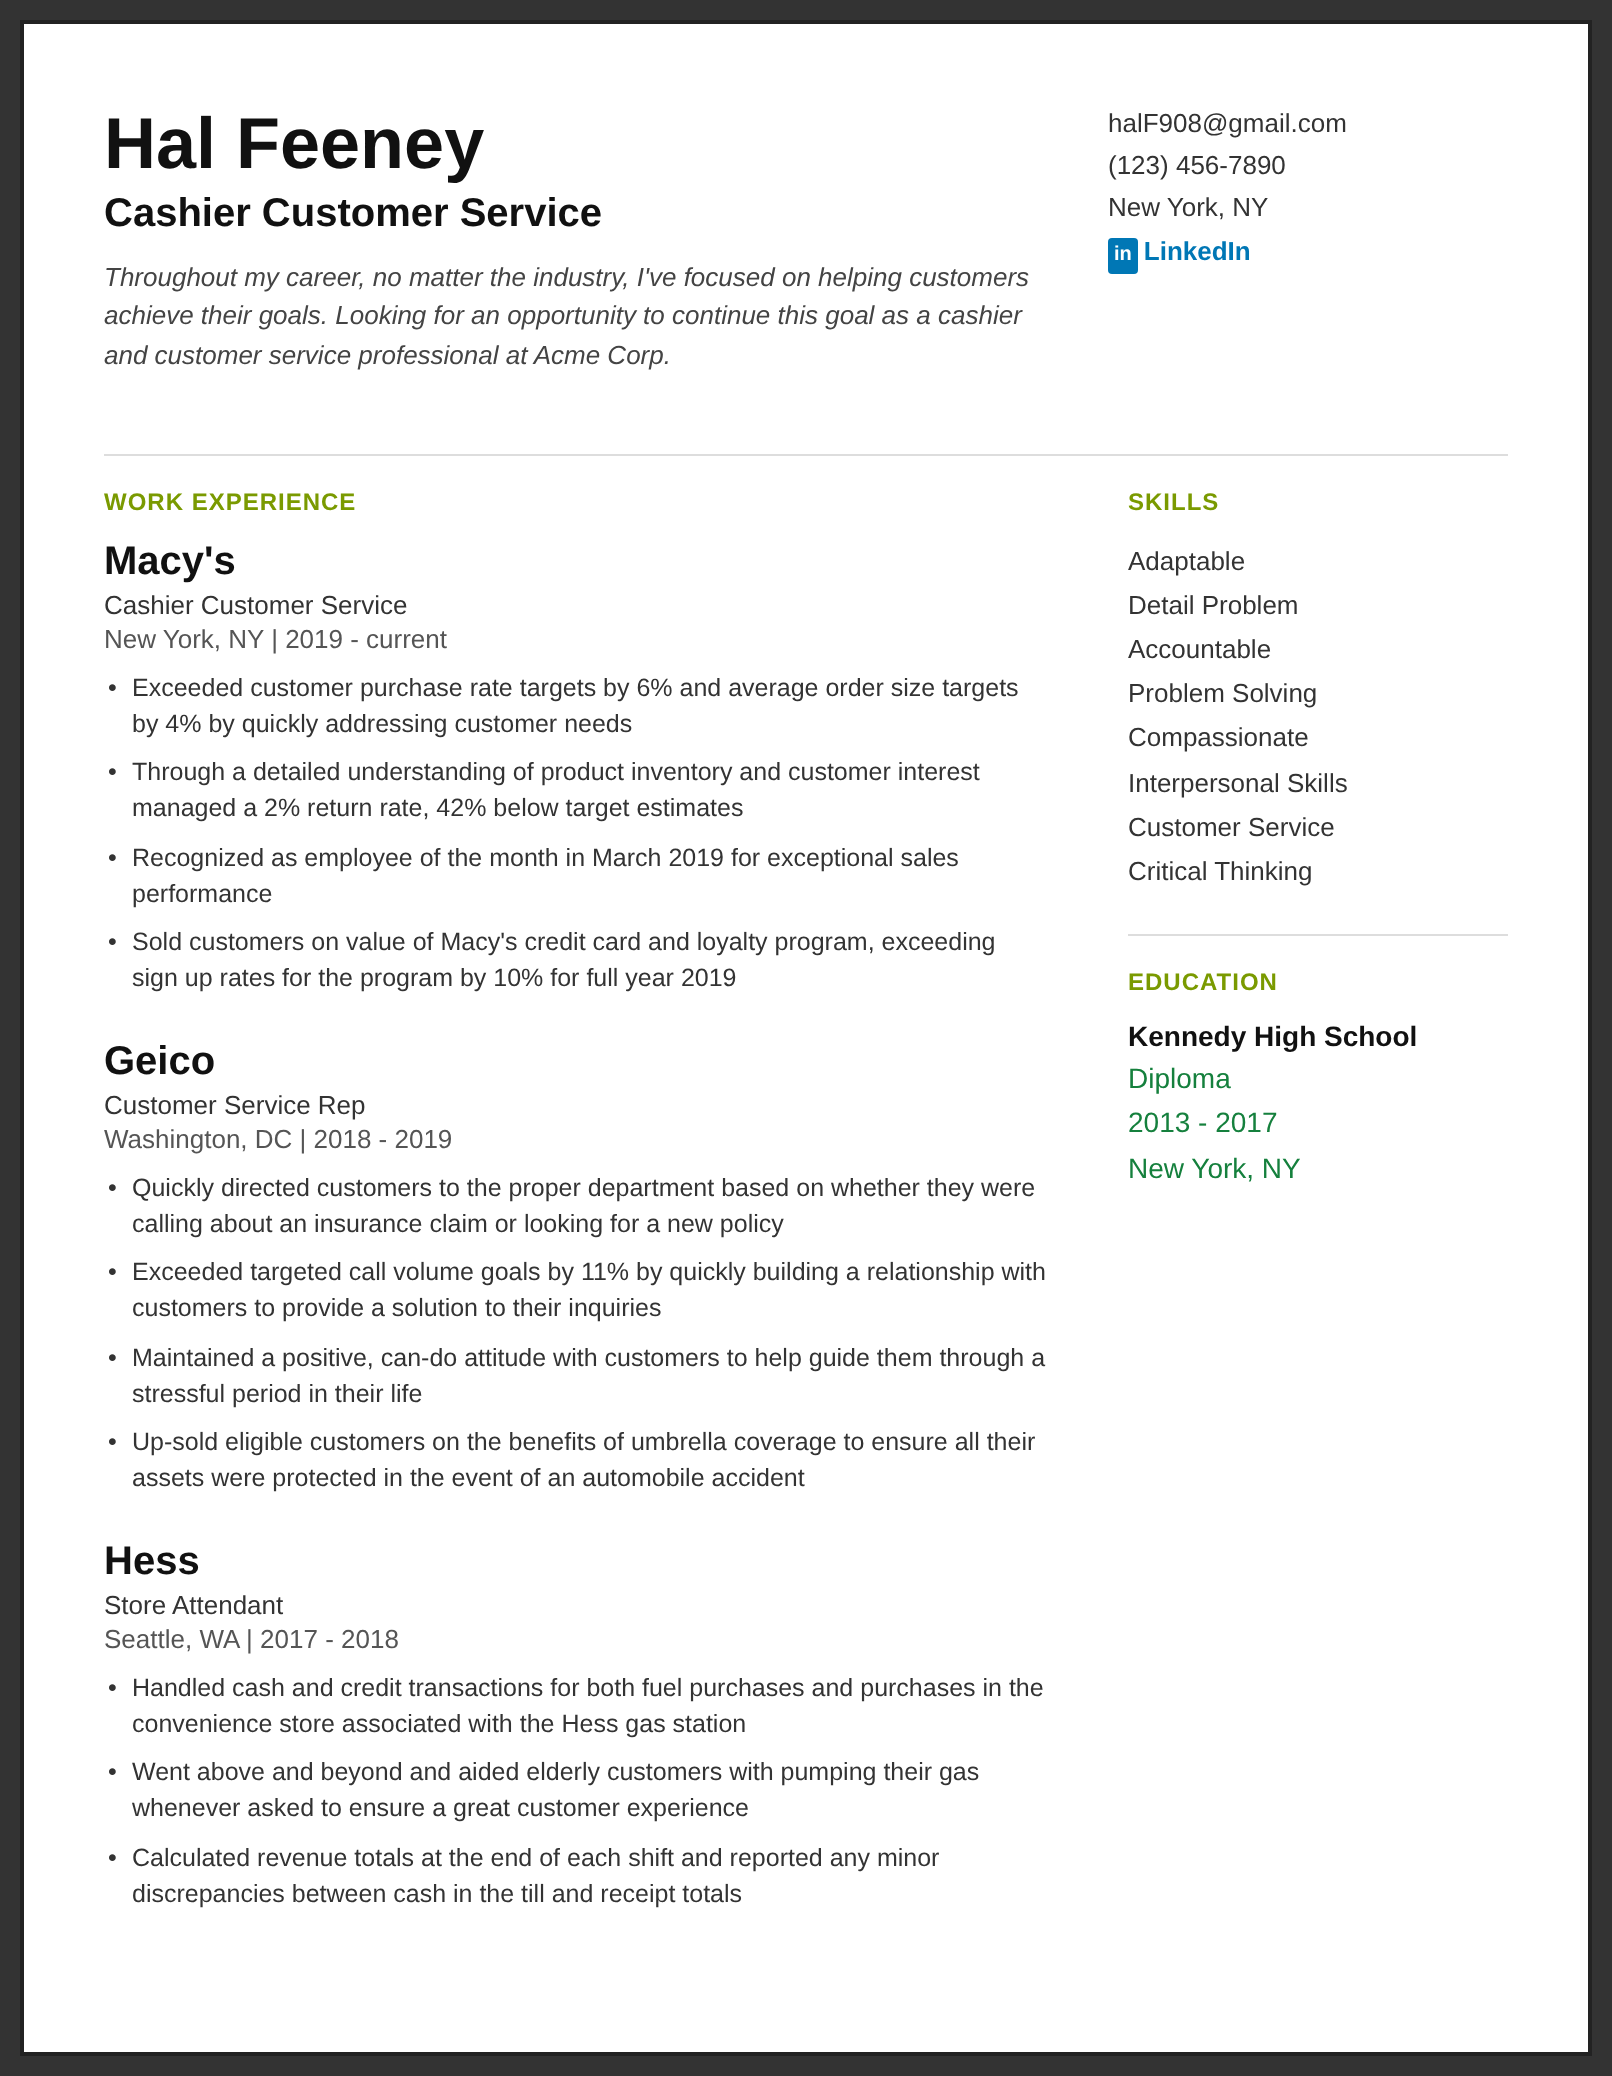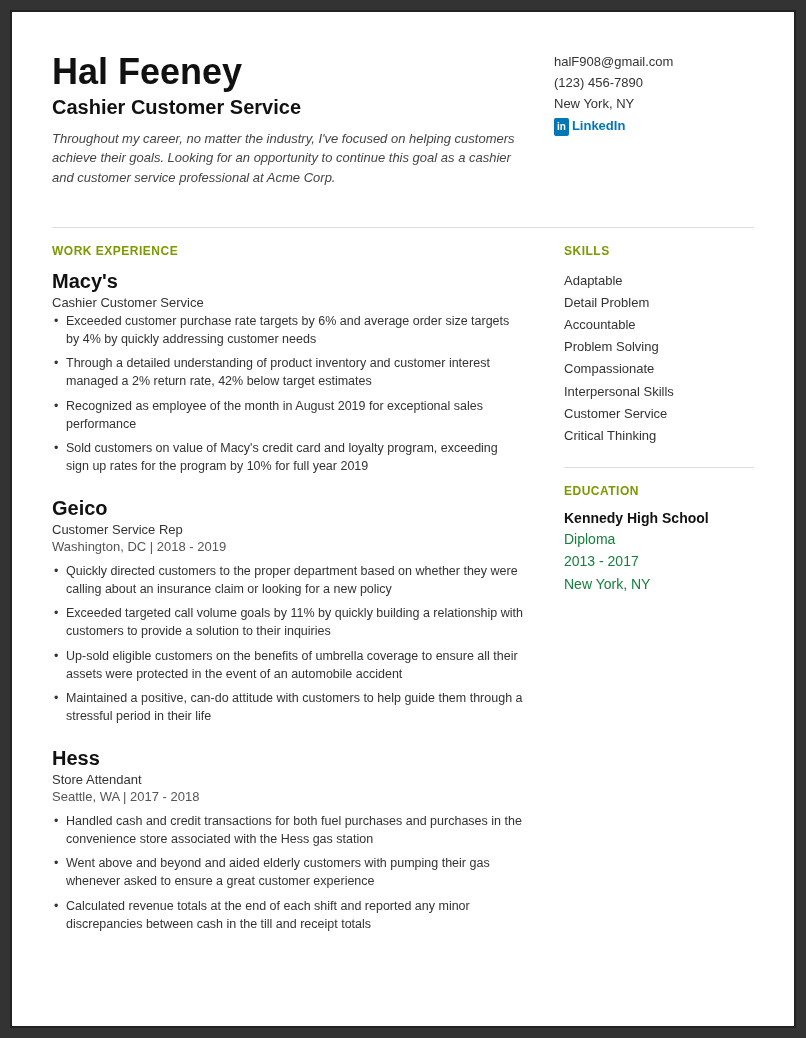--- a/index.html
+++ b/index.html
@@ -182,37 +182,38 @@
   <hr class="divider">
 
   <div class="main-content">
 
     <div class="left-column">
       <div class="section-title">WORK EXPERIENCE</div>
 
       <div class="job-entry">
         <div class="company-name">Macy's</div>
         <div class="job-role">Cashier Customer Service</div>
+        <div class="job-location-date">New York, NY | 2019 - current</div>
         <ul class="bullet-list">
           <li>Exceeded customer purchase rate targets by 6% and average order size targets by 4% by quickly addressing customer needs</li>
           <li>Through a detailed understanding of product inventory and customer interest managed a 2% return rate, 42% below target estimates</li>
-          <li>Recognized as employee of the month in August 2019 for exceptional sales performance</li>
+          <li>Recognized as employee of the month in March 2019 for exceptional sales performance</li>
           <li>Sold customers on value of Macy's credit card and loyalty program, exceeding sign up rates for the program by 10% for full year 2019</li>
         </ul>
       </div>
 
       <div class="job-entry">
         <div class="company-name">Geico</div>
         <div class="job-role">Customer Service Rep</div>
         <div class="job-location-date">Washington, DC | 2018 - 2019</div>
         <ul class="bullet-list">
           <li>Quickly directed customers to the proper department based on whether they were calling about an insurance claim or looking for a new policy</li>
           <li>Exceeded targeted call volume goals by 11% by quickly building a relationship with customers to provide a solution to their inquiries</li>
+          <li>Maintained a positive, can-do attitude with customers to help guide them through a stressful period in their life</li>
           <li>Up-sold eligible customers on the benefits of umbrella coverage to ensure all their assets were protected in the event of an automobile accident</li>
-          <li>Maintained a positive, can-do attitude with customers to help guide them through a stressful period in their life</li>
         </ul>
       </div>
 
       <div class="job-entry">
         <div class="company-name">Hess</div>
         <div class="job-role">Store Attendant</div>
         <div class="job-location-date">Seattle, WA | 2017 - 2018</div>
         <ul class="bullet-list">
           <li>Handled cash and credit transactions for both fuel purchases and purchases in the convenience store associated with the Hess gas station</li>
           <li>Went above and beyond and aided elderly customers with pumping their gas whenever asked to ensure a great customer experience</li>

